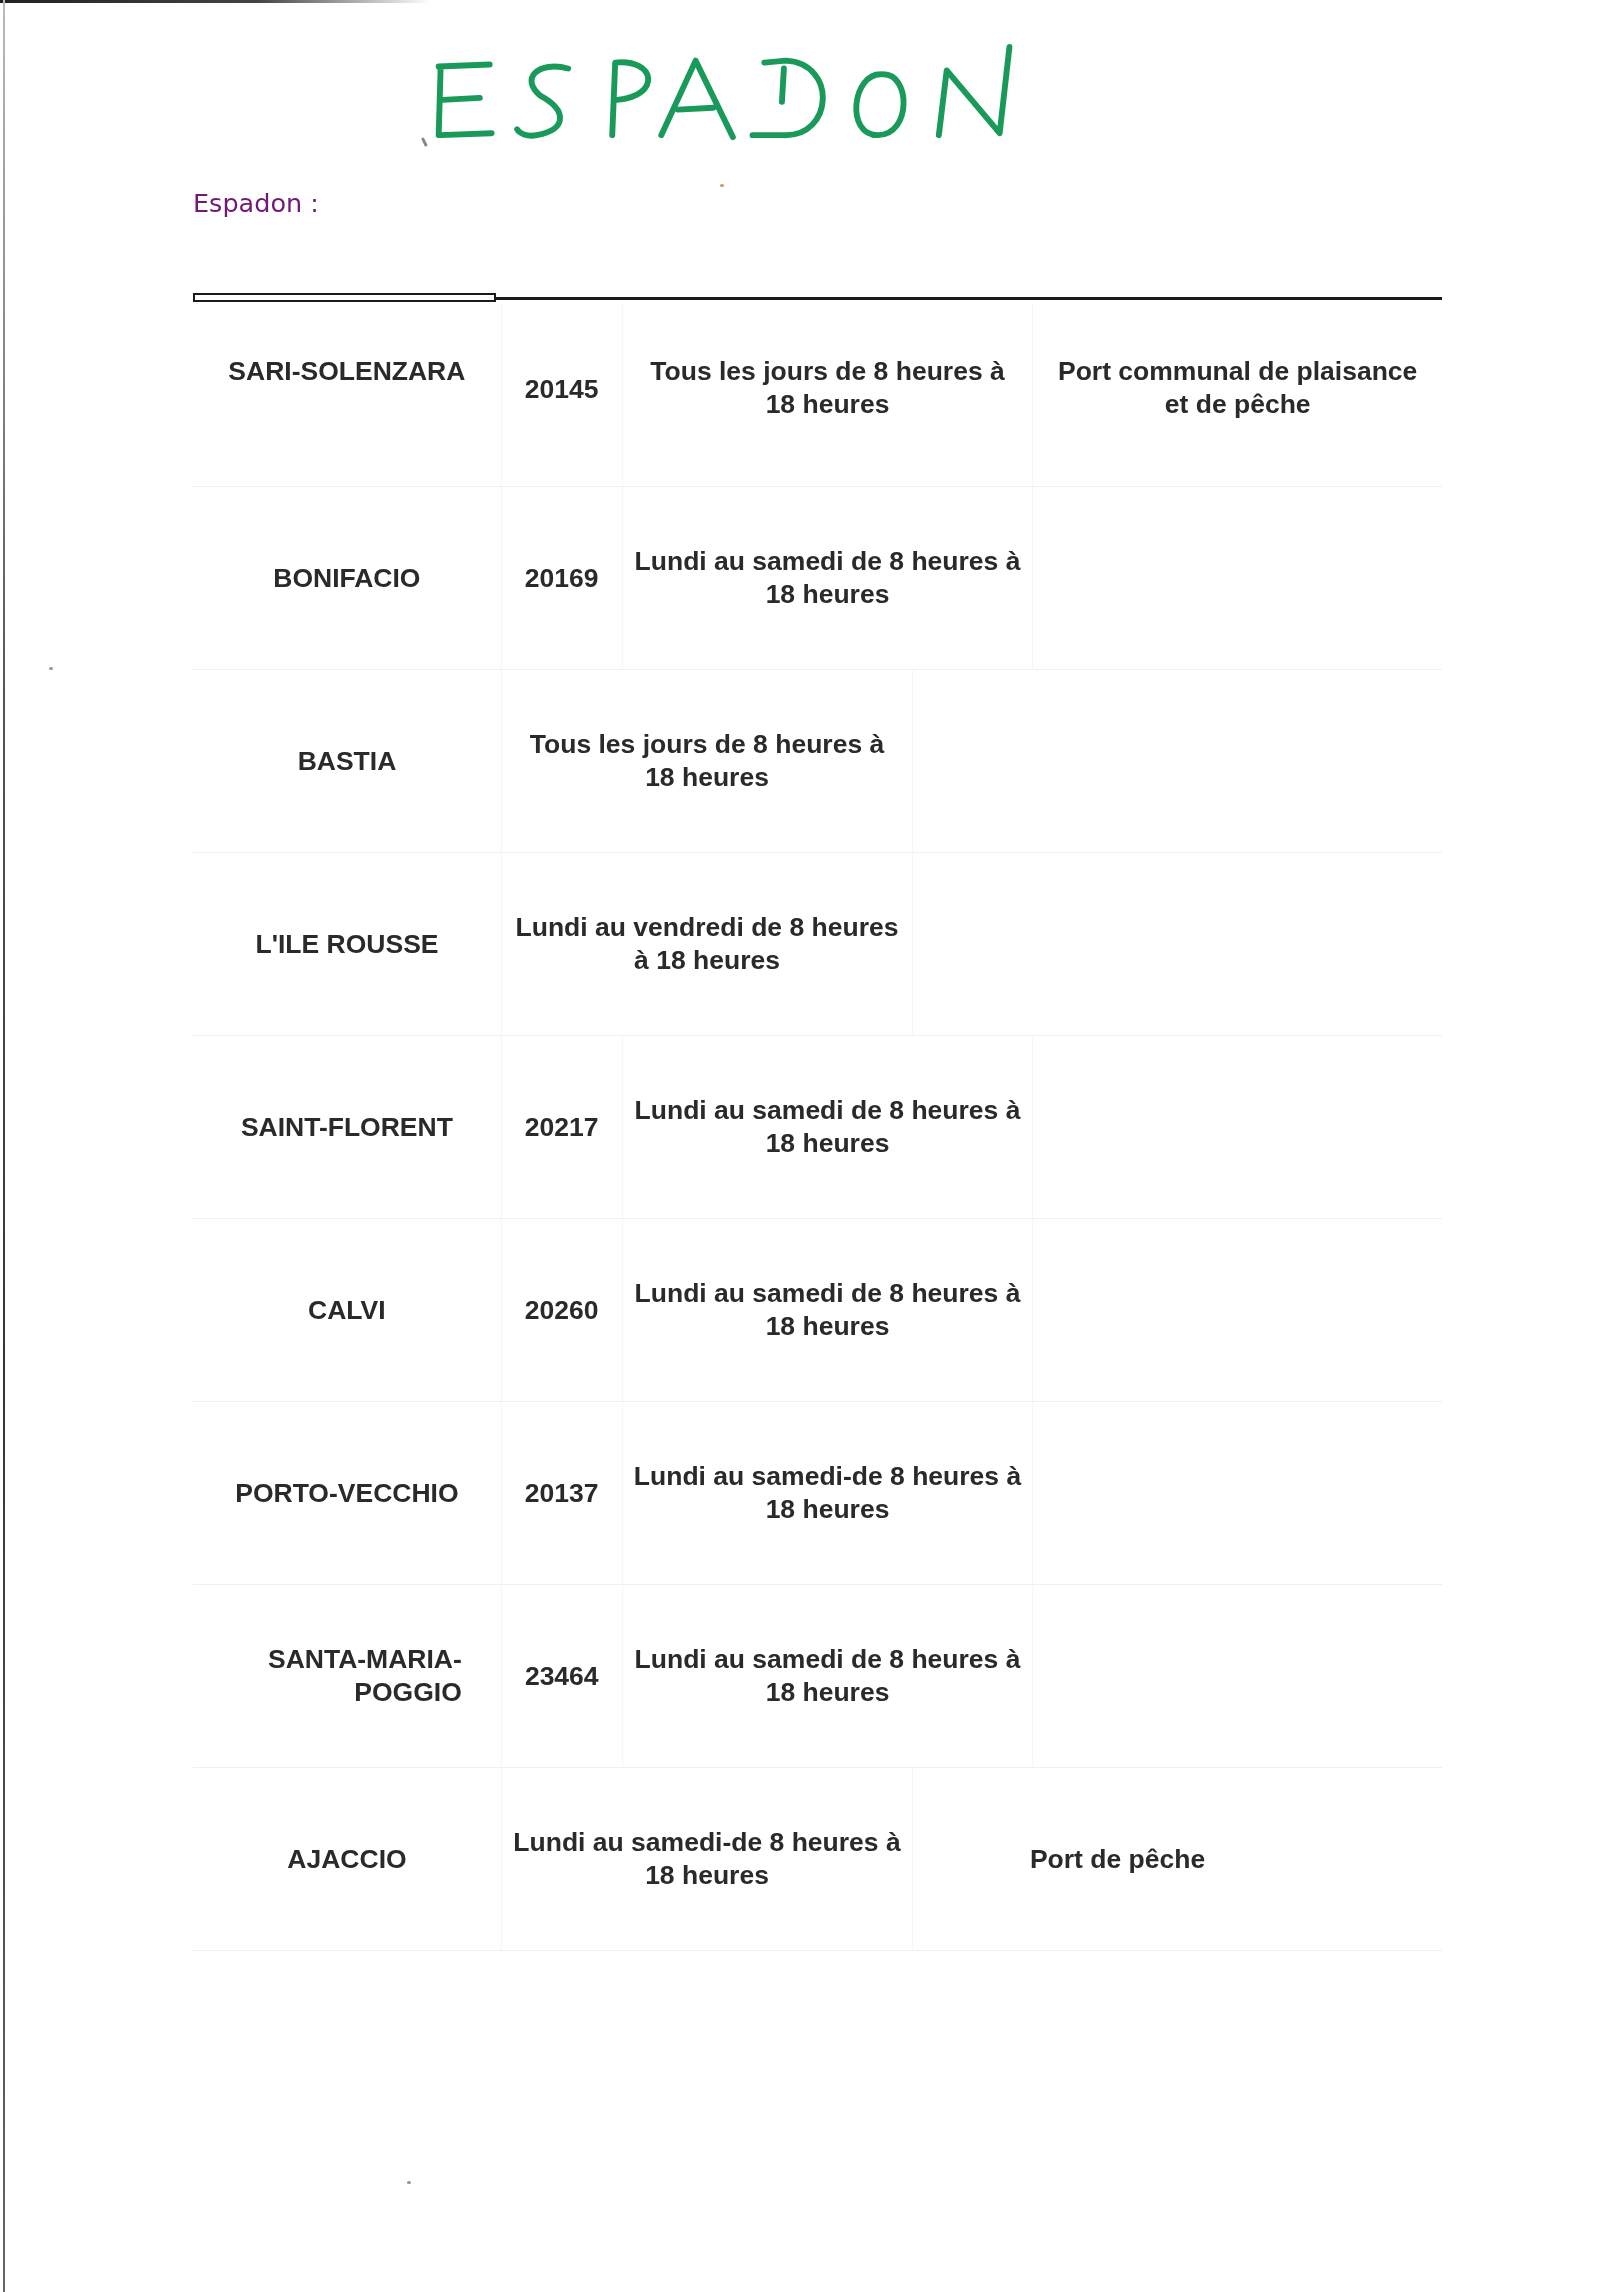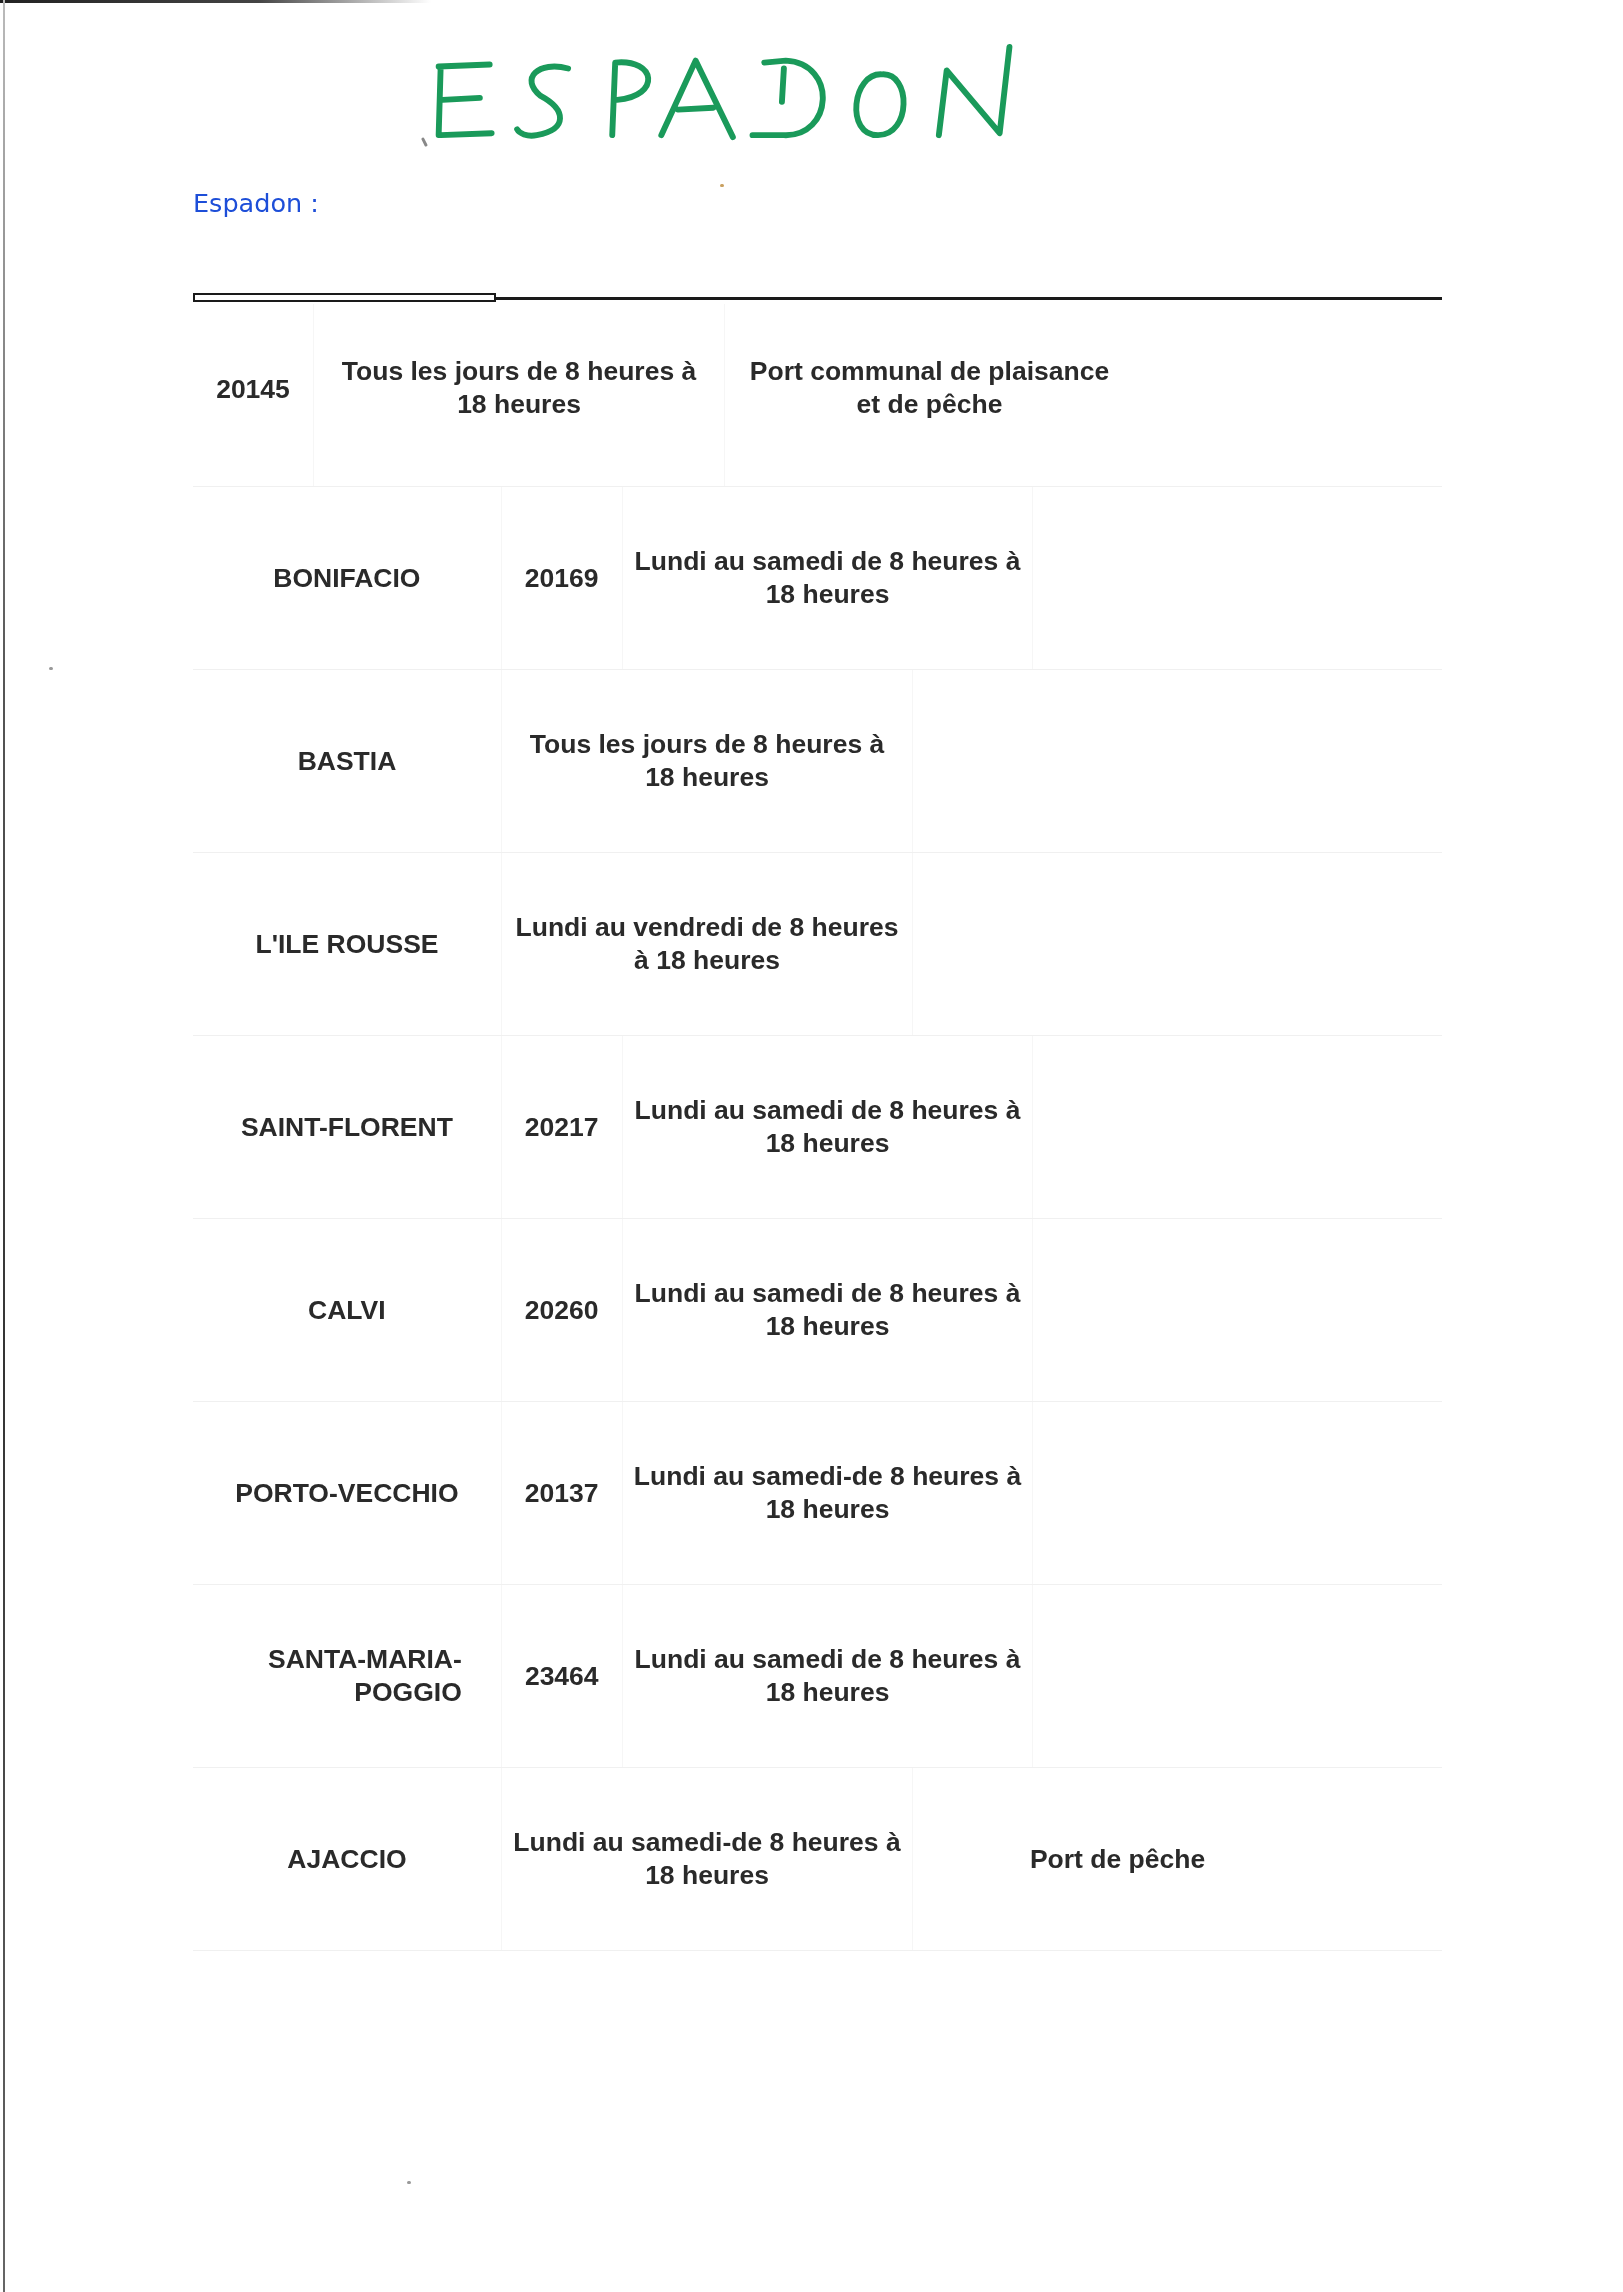--- a/index.html
+++ b/index.html
@@ -5,21 +5,21 @@
   html, body { margin: 0; padding: 0; background: #ffffff; }
   body { width: 1623px; height: 2293px; position: relative; overflow: hidden;
          font-family: "Liberation Sans", sans-serif; color: #2a2a2a; }
   .scan-top { position: absolute; left: 0; top: 0; width: 431px; height: 2.9px;
               background: linear-gradient(to right, #222 0%, #444 60%, rgba(80,80,80,0) 100%); }
   .scan-left { position: absolute; left: 2.9px; top: 0; width: 2px; height: 2293px;
                background: linear-gradient(to bottom, #bbb 0%, #555 30%, #333 60%, #666 100%); }
   .title { position: absolute; left: 421px; top: 39px; width: 765px; height: 108px; }
   .title svg { width: 100%; height: 100%; }
   .subtitle { position: absolute; left: 193px; top: 188px; font-family: "DejaVu Sans", sans-serif;
-              font-size: 25.5px; color: #1d4ed8; letter-spacing: 0px; }
+              font-size: 25.5px; color: #701a75; letter-spacing: 0px; }
   .topbox { position: absolute; left: 193px; top: 293px; width: 299px; height: 4.9px;
             border: 2px solid #1a1a1a; background: #fff; }
   .topline { position: absolute; left: 494px; top: 297px; width: 948px; height: 2.9px; background: #1a1a1a; }
   .table { position: absolute; left: 193px; top: 304px; width: 1249px; }
   .row { display: flex; height: 182px; border-bottom: 1px solid #f0f0f0; }
   .cell { display: flex; align-items: center; justify-content: center; text-align: center;
           font-weight: bold; font-size: 26.5px; line-height: 33px; color: #2a2a2a;
           border-right: 1px solid #f6f6f6; box-sizing: border-box; padding: 0 9.8px; }
   .c-city { width: 309px; }
   .c-zip { width: 121px; }
@@ -57,20 +57,21 @@
   </svg>
 </div>
 
 <div class="subtitle">Espadon :</div>
 
 <div class="topbox"></div>
 <div class="topline"></div>
 
 <div class="table">
   <div class="row first">
+    <div class="cell c-city">SARI-SOLENZARA</div>
     <div class="cell c-zip">20145</div>
     <div class="cell c-hours">Tous les jours de 8 heures à 18 heures</div>
     <div class="cell c-note">Port communal de plaisance et de pêche</div>
   </div>
   <div class="row">
     <div class="cell c-city">BONIFACIO</div>
     <div class="cell c-zip">20169</div>
     <div class="cell c-hours">Lundi au samedi de 8 heures à 18 heures</div>
     <div class="cell c-note"></div>
   </div>

